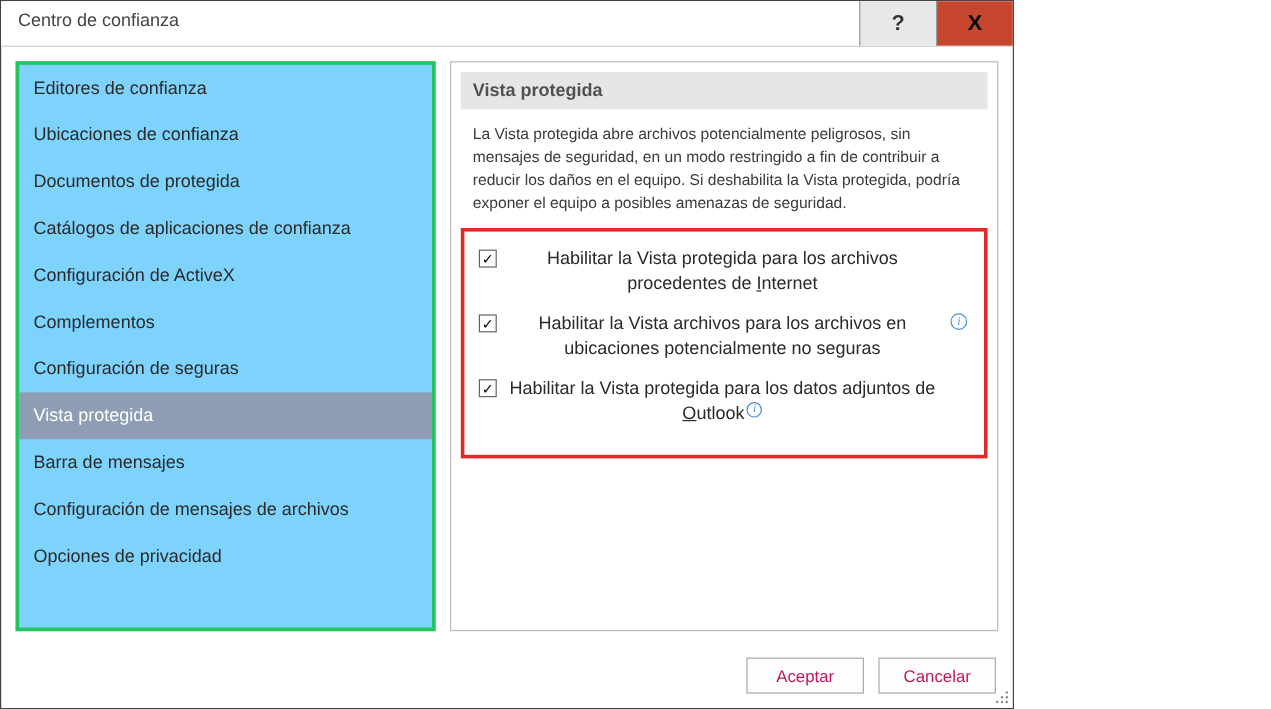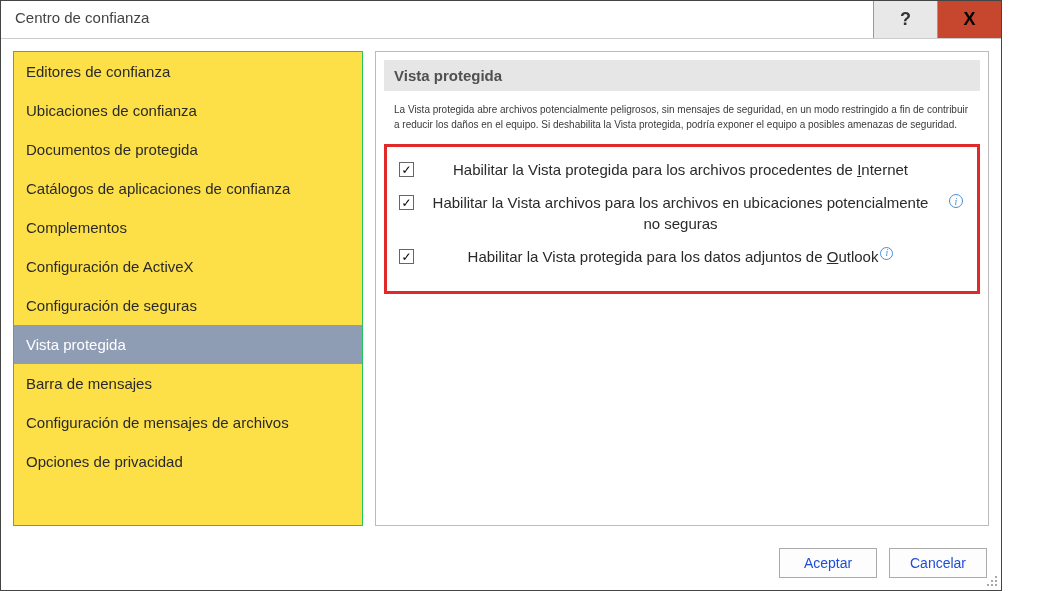--- a/index.html
+++ b/index.html
@@ -6,21 +6,21 @@
     body {
       font-family: "Segoe UI", Tahoma, sans-serif;
       font-size: 14px;
       background: #fff;
       width: 1059px;
       height: 591px;
       overflow: hidden;
     }
     .window {
       border: 1px solid #444;
-      width: 1002px;
+      width: 845px;
       height: 591px;
       display: flex;
       flex-direction: column;
       background: #fff;
     }
     .titlebar {
       display: flex;
       align-items: stretch;
       height: 38px;
       background: #fff;
@@ -46,22 +46,22 @@
     .titlebar-btn.close { background: #c7472e; color: #000; }
     .body {
       display: flex;
       flex: 1;
       padding: 12px;
       gap: 12px;
       min-height: 0;
     }
     .sidebar {
       width: 350px;
-      border: 1px solid #22c55e;
-      background: #fde047;
+      border: 3px solid #22c55e;
+      background: #7dd3fc;
       overflow: hidden;
     }
     .sidebar-item {
       padding: 11px 12px;
       color: #2a2a2a;
       cursor: default;
       font-size: 15px;
     }
     .sidebar-item.active {
       background: #8e9cb4;
@@ -78,21 +78,21 @@
       background: #e6e6e6;
       padding: 7px 10px;
       font-weight: bold;
       color: #505050;
       font-size: 15px;
     }
     .section-desc {
       padding: 12px 10px 10px 10px;
       color: #3a3a3a;
       line-height: 1.45;
-      font-size: 10px;
+      font-size: 13px;
     }
     .highlight-box {
       border: 3px solid #e02a2a;
       padding: 6px 8px 18px 8px;
       margin-top: 2px;
     }
     .opt-row {
       display: flex;
       align-items: flex-start;
       gap: 10px;
@@ -149,21 +149,21 @@
       gap: 12px;
       padding: 10px 14px 12px 14px;
       position: relative;
     }
     .btn {
       min-width: 98px;
       height: 30px;
       background: #fdfdfd;
       border: 1px solid #aaa;
       font-size: 14px;
-      color: #1d4ed8;
+      color: #be185d;
       display: flex;
       align-items: center;
       justify-content: center;
     }
     .resize-grip {
       position: absolute;
       right: 3px;
       bottom: 3px;
       width: 14px;
       height: 14px;
@@ -178,22 +178,22 @@
     <div class="titlebar-btn help">?</div>
     <div class="titlebar-btn close">X</div>
   </div>
 
   <div class="body">
     <div class="sidebar" id="sidebar">
         <div class="sidebar-item">Editores de confianza</div>
         <div class="sidebar-item">Ubicaciones de confianza</div>
         <div class="sidebar-item">Documentos de protegida</div>
         <div class="sidebar-item">Catálogos de aplicaciones de confianza</div>
+        <div class="sidebar-item">Configuración de ActiveX</div>
         <div class="sidebar-item">Complementos</div>
-        <div class="sidebar-item">Configuración de ActiveX</div>
         <div class="sidebar-item">Configuración de seguras</div>
         <div class="sidebar-item active">Vista protegida</div>
         <div class="sidebar-item">Barra de mensajes</div>
         <div class="sidebar-item">Configuración de mensajes de archivos</div>
         <div class="sidebar-item">Opciones de privacidad</div>
       </div>
     <div class="content">
       <div class="section-header">Vista protegida</div>
       <div class="section-desc">La Vista protegida abre archivos potencialmente peligrosos, sin mensajes de seguridad, en un modo restringido a fin de contribuir a reducir los daños en el equipo. Si deshabilita la Vista protegida, podría exponer el equipo a posibles amenazas de seguridad.</div>
       <div class="highlight-box" id="opts">

